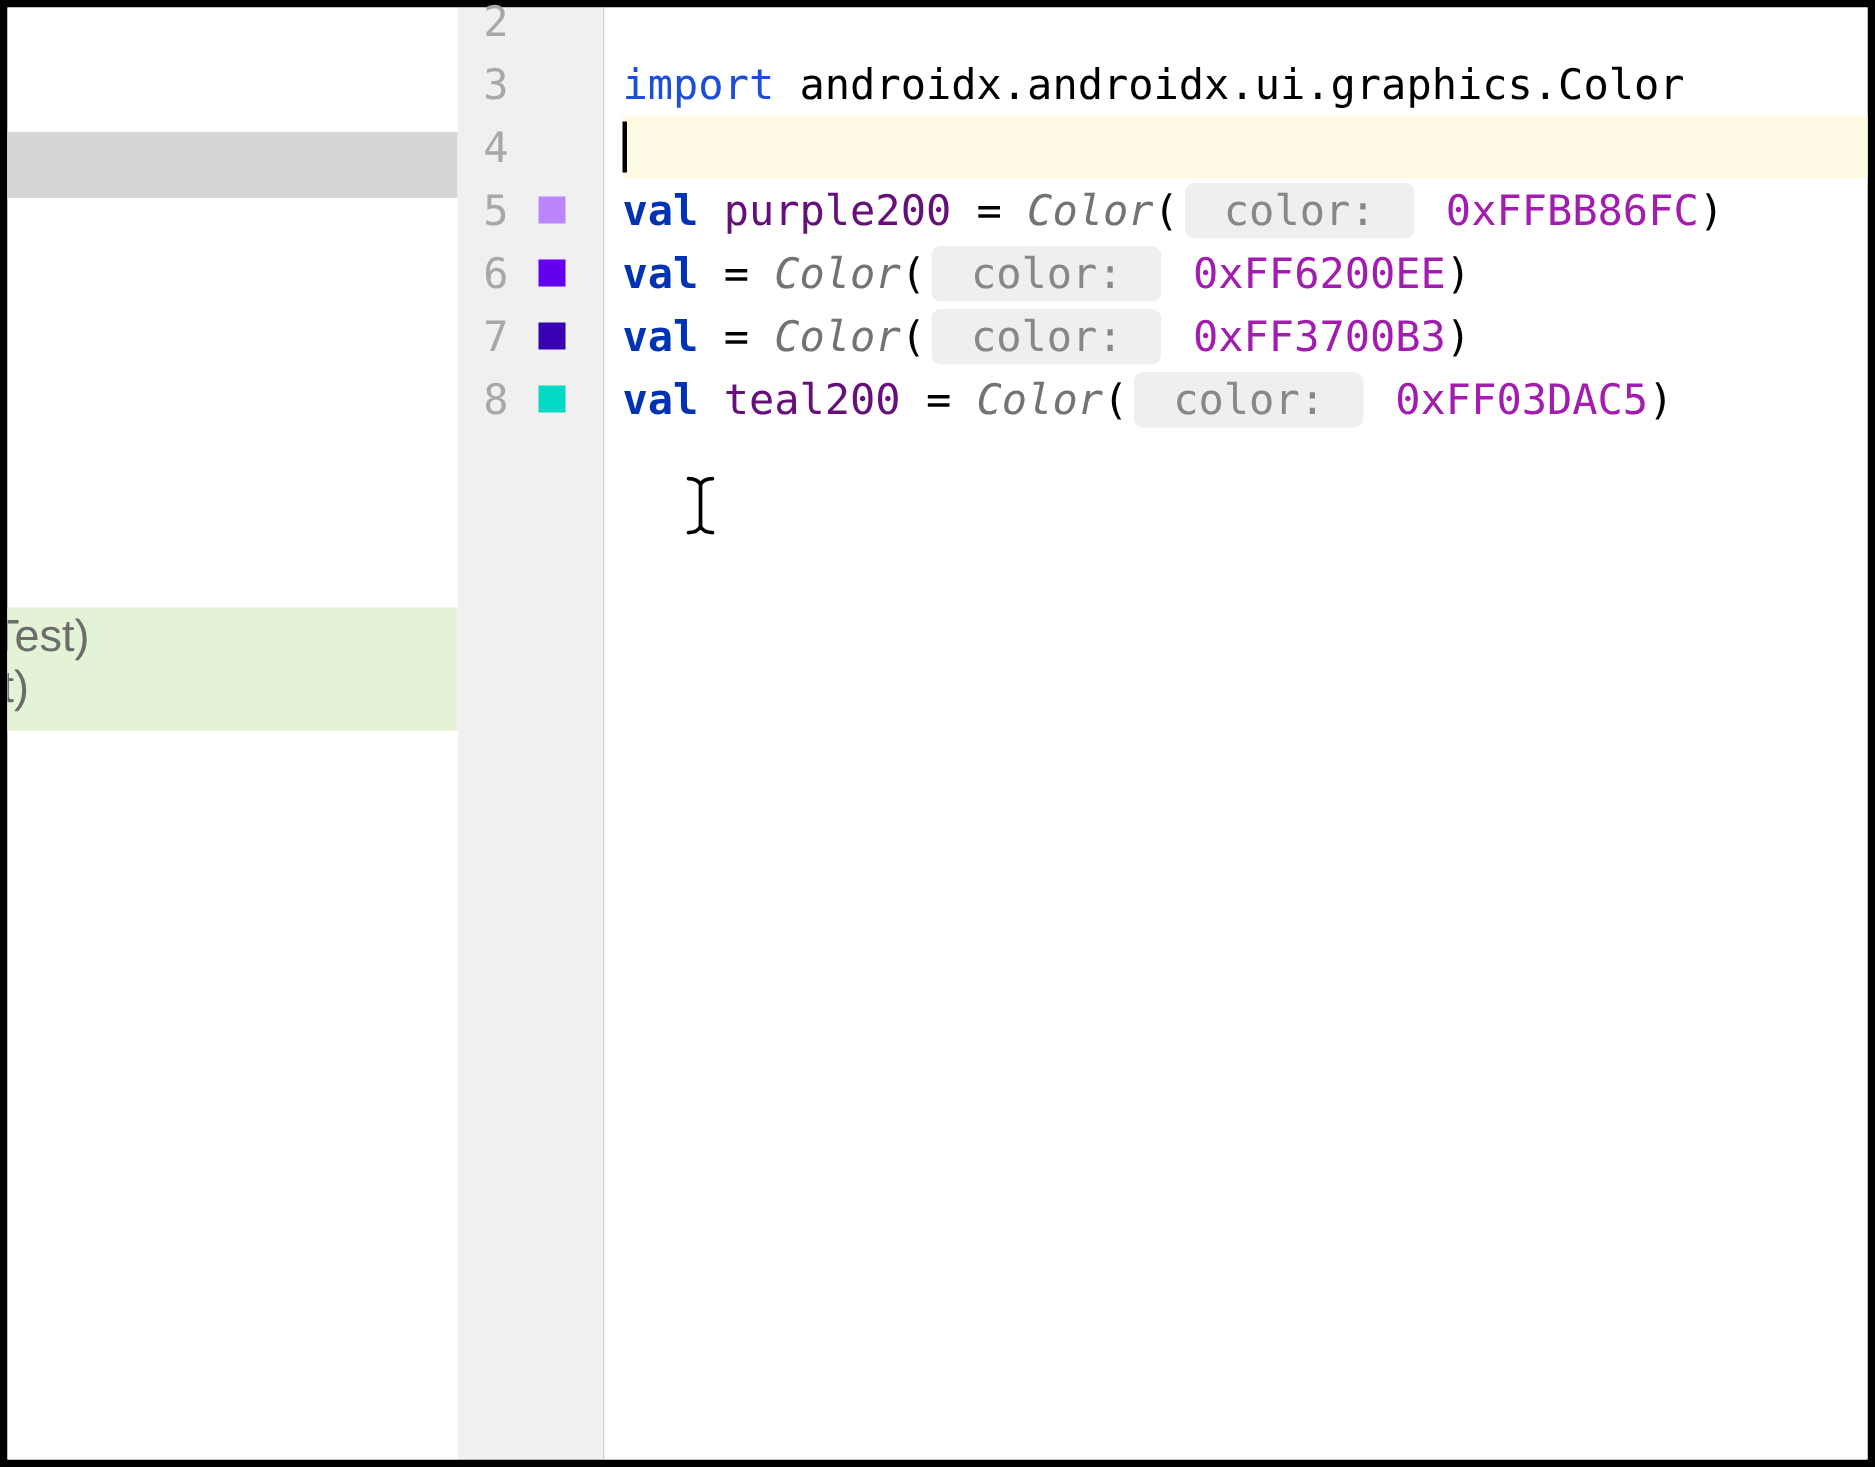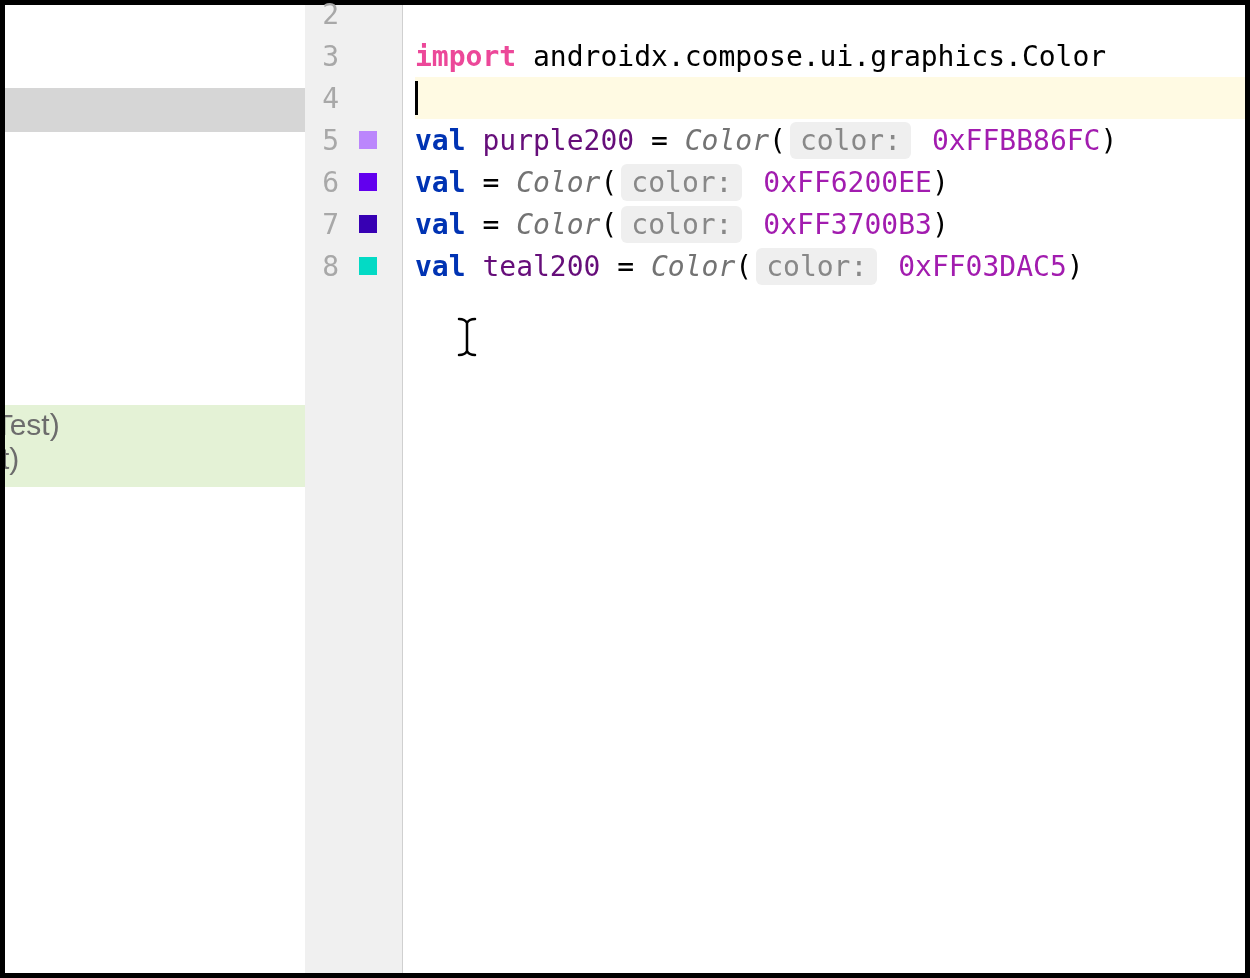--- a/index.html
+++ b/index.html
@@ -118,29 +118,29 @@
     .line-2 { top: -12px; }
     .line-3 { top: 30px; }
     .line-4 { top: 72px; background: #fffae3; right: 0; }
     .line-5 { top: 114px; }
     .line-6 { top: 156px; }
     .line-7 { top: 198px; }
     .line-8 { top: 240px; }
     
     .gutter-row-2 { margin-top: -12px; }
     
-    .kw-import { color: #ec4899; font-weight: 700; }
+    .kw-import { color: #1d4ed8; font-weight: 400; }
     .kw-val { color: #0033b3; font-weight: 600; }
     .identifier { color: #660e7a; }
     .class-name { color: #737373; font-style: italic; }
     .plain { color: #000; }
     .hint-box {
       background: #efefef;
       border-radius: 6px;
-      padding: 2px 10px;
+      padding: 2px 26px;
       color: #888;
       font-style: normal;
       font-weight: 500;
       margin: 0 4px;
     }
     .num-literal { color: #a21caf; }
     
     .cursor-caret {
       position: absolute;
       width: 3px;
@@ -207,21 +207,21 @@
           <div class="color-swatch" style="background:#03DAC5"></div>
         </div>
     </div>
   </div>
 
   <div class="editor">
 
     <div class="code-line line-2"></div>
 
     <div class="code-line line-3">
-      <span class="kw-import">import</span><span class="plain"> androidx.compose.ui.graphics.Color</span>
+      <span class="kw-import">import</span><span class="plain"> androidx.androidx.ui.graphics.Color</span>
     </div>
 
     <div class="code-line line-4"></div>
 
     <div class="code-line line-5">
       <span class="kw-val">val</span><span class="identifier"> purple200</span><span class="plain"> = </span><span class="class-name">Color</span><span class="plain">(</span><span class="hint-box">color:</span><span class="num-literal"> 0xFFBB86FC</span><span class="plain">)</span>
     </div>
 
     <div class="code-line line-6">
       <span class="kw-val">val</span><span class="plain"> = </span><span class="class-name">Color</span><span class="plain">(</span><span class="hint-box">color:</span><span class="num-literal"> 0xFF6200EE</span><span class="plain">)</span>

